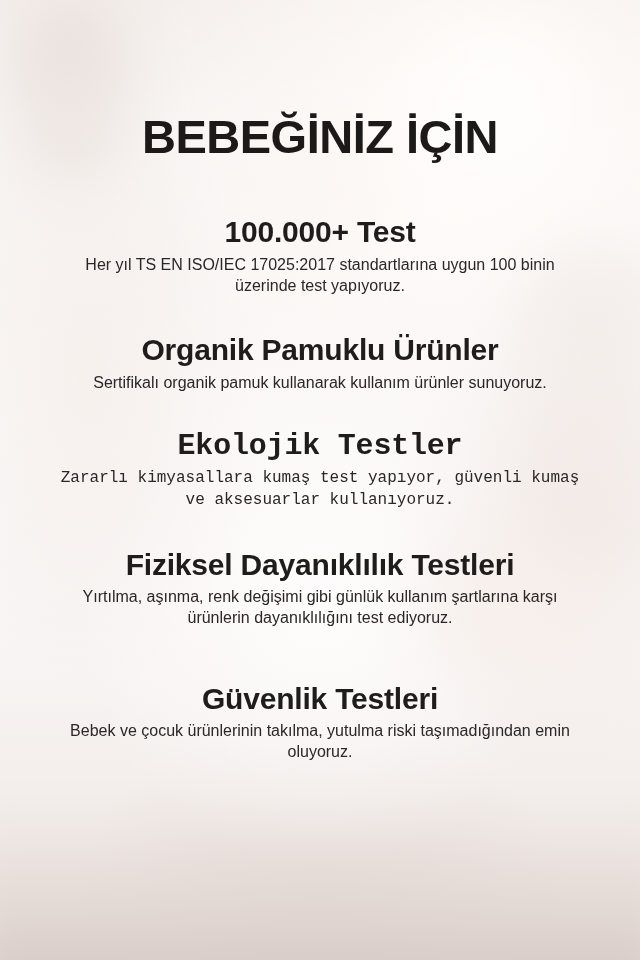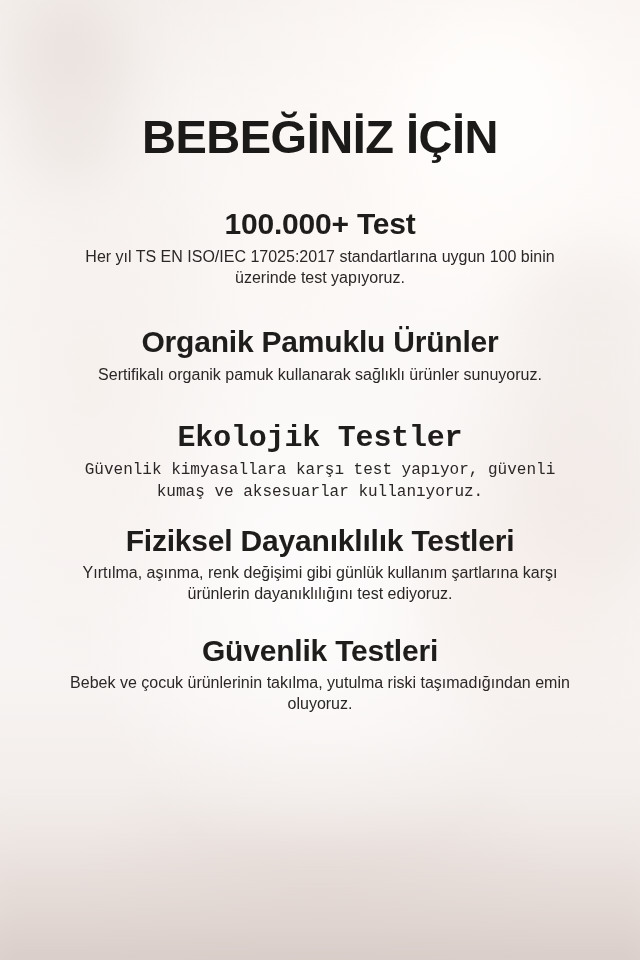--- a/index.html
+++ b/index.html
@@ -132,25 +132,25 @@
   }
 
   .block-body {
     font-size: 16px;
     line-height: 1.33;
     color: #2a2726;
     max-width: 520px;
     margin: 0 auto;
   }
 
-  .b1 { margin-top: 10px; }
+  .b1 { margin-top: 18px; }
   .b2 { margin-top: 16px; text-align: center; }
   .b3 { margin-top: 16px; font-family: Liberation Mono, monospace; }
-  .b4 { }
-  .b5 { margin-top: 8px; }
+  .b4 { margin-top: 16px; }
+  .b5 { margin-top: 32px; }
 </style>
 </head>
 <body>
 
 <div class="poster">
 
   <div class="bg">
     <div class="bg-shape shape-a"></div>
     <div class="bg-shape shape-b"></div>
     <div class="bg-shape shape-c"></div>
@@ -167,26 +167,26 @@
       <span>BEBEĞİNİZ İÇİN</span>
     </h1>
 
     <div class="block b1">
       <div class="block-title">100.000+ Test</div>
       <div class="block-body">Her yıl TS EN ISO/IEC 17025:2017 standartlarına uygun 100 binin üzerinde test yapıyoruz.</div>
     </div>
 
     <div class="block b2">
       <div class="block-title">Organik Pamuklu Ürünler</div>
-      <div class="block-body">Sertifikalı organik pamuk kullanarak sağlıklı ürünler sunuyoruz.</div>
+      <div class="block-body">Sertifikalı organik pamuk kullanarak kullanım ürünler sunuyoruz.</div>
     </div>
 
     <div class="block b3">
       <div class="block-title">Ekolojik Testler</div>
-      <div class="block-body">Güvenlik kimyasallara karşı test yapıyor, güvenli kumaş ve aksesuarlar kullanıyoruz.</div>
+      <div class="block-body">Zararlı kimyasallara kumaş test yapıyor, güvenli kumaş ve aksesuarlar kullanıyoruz.</div>
     </div>
 
     <div class="block b4">
       <div class="block-title">Fiziksel Dayanıklılık Testleri</div>
       <div class="block-body">Yırtılma, aşınma, renk değişimi gibi günlük kullanım şartlarına karşı ürünlerin dayanıklılığını test ediyoruz.</div>
     </div>
 
     <div class="block b5">
       <div class="block-title">Güvenlik Testleri</div>
       <div class="block-body">Bebek ve çocuk ürünlerinin takılma, yutulma riski taşımadığından emin oluyoruz.</div>

